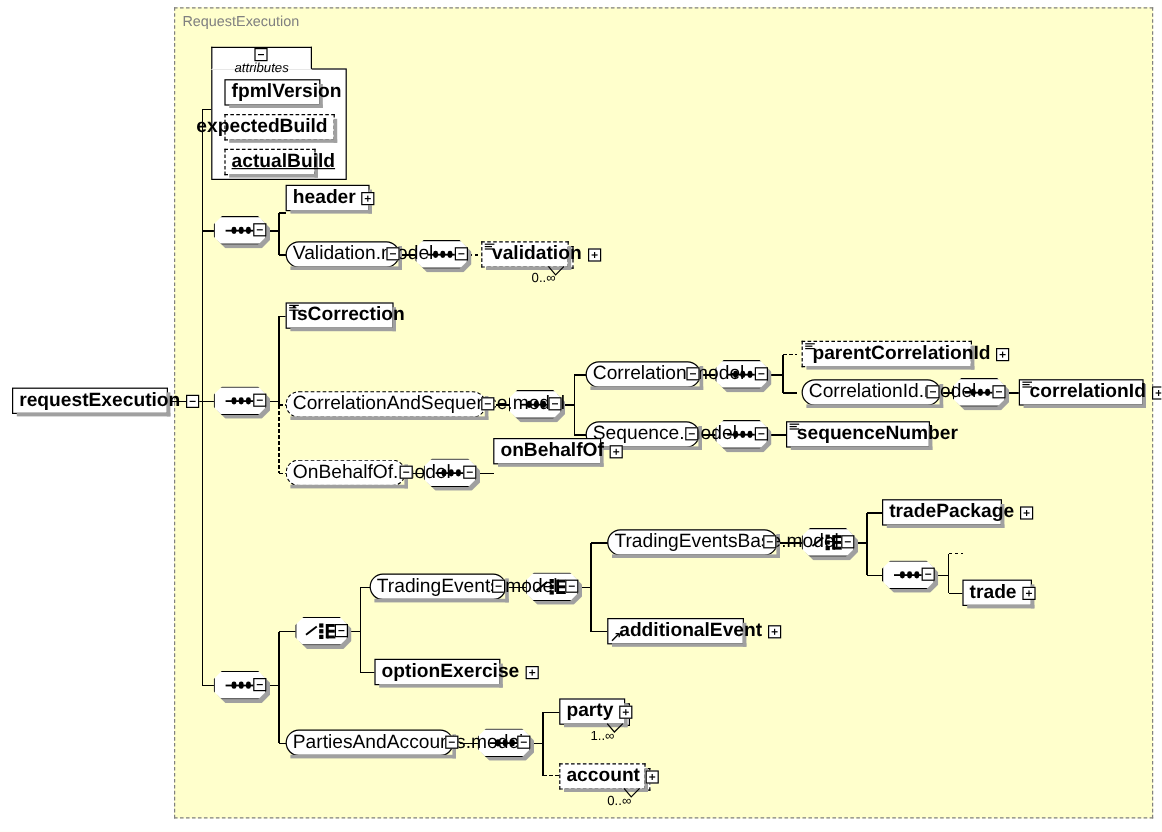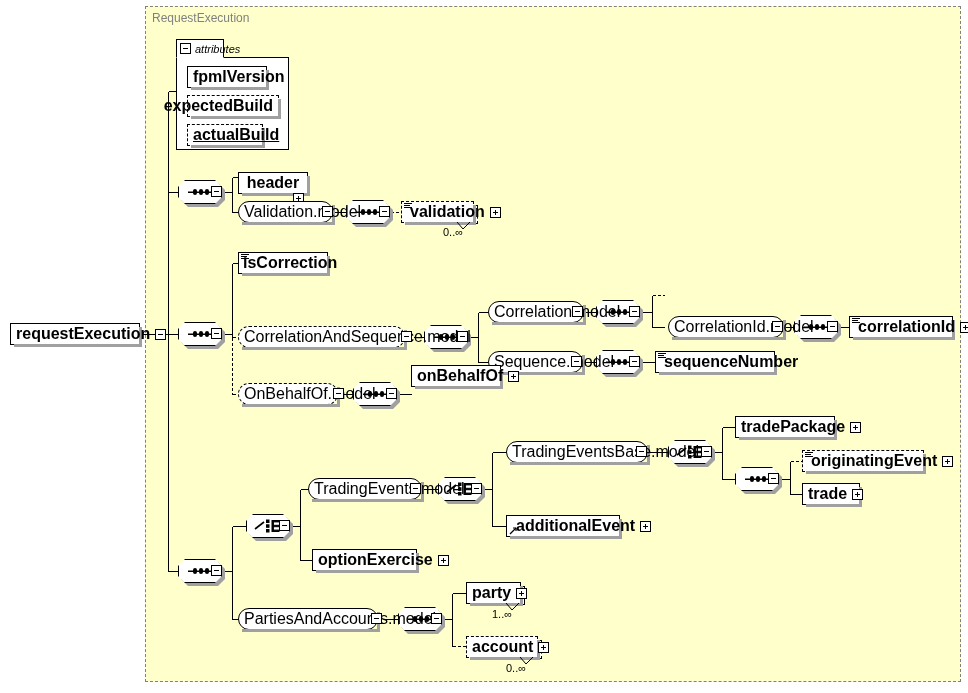--- a/index.html
+++ b/index.html
@@ -176,27 +176,27 @@
     left:176px; top:57px;
     width:113px; height:93px;
     border:1px solid #000;
     background:#fff;
     box-sizing:border-box;
     z-index:2;
   }
   #attrtab{
     position:absolute;
     left:176px; top:39px;
-    width:48px; height:19px;
+    width:84px; height:19px;
     border:1px solid #000;
     border-bottom:1px solid #fff;
     background:#fff;
     box-sizing:border-box;
     z-index:3;
-    display:flex;align-items:center;
+    display:flex;align-items:center;flex-direction:column;
   }
   #attrtab .inpm{margin-left:3px;margin-right:4px;}
   #attrtab .atxt{
     font-style:italic;font-size:11px;color:#000;
   }
   .card{
     position:absolute;
     font-size:11px;
     color:#000;
     z-index:4;
@@ -563,21 +563,21 @@
           <rect x="15" y="9" width="4" height="6" rx="2"></rect>
           <rect x="21" y="9" width="4" height="6" rx="2"></rect>
           <rect x="27" y="9" width="4" height="6" rx="2"></rect>
         </g>
       </svg>
   </div>
   <div class="pm" style="left:431px;top:613px;">
       <span class="h"></span>
     </div>
 
-  <div class="node" style="left:238px;top:172px;width:70px;flex-direction:column;">
+  <div class="node" style="left:238px;top:154px;width:70px;">
     <span class="lbl">header</span>
     <span class="inpm" style="margin-left:auto;">
         <span class="h"></span>
         <span class="v"></span>
       </span>
   </div>
 
   <div class="node model" style="left:238px;top:201px;width:95px;">
     <span class="lbl">Validation.model</span>
   </div>
@@ -619,20 +619,32 @@
       <span class="h"></span>
     </div>
 
   <div class="node model" style="left:488px;top:301px;width:96px;">
     <span class="lbl">Correlation.model</span>
   </div>
   <div class="pm" style="left:572px;top:306px;">
       <span class="h"></span>
     </div>
 
+  <div class="node dashed" style="left:668px;top:284px;width:142px;">
+    <span class="tico">
+        <i></i>
+        <i></i>
+        <i></i>
+      </span>
+    <span class="lbl" style="padding-left:8px;">parentCorrelationId</span>
+    <span class="inpm" style="margin-left:auto;">
+        <span class="h"></span>
+        <span class="v"></span>
+      </span>
+  </div>
 
   <div class="node model" style="left:668px;top:316px;width:116px;">
     <span class="lbl">CorrelationId.model</span>
   </div>
   <div class="pm" style="left:772px;top:321px;">
       <span class="h"></span>
     </div>
 
   <div class="node" style="left:849px;top:316px;width:104px;">
     <span class="tico">
@@ -693,32 +705,20 @@
     </div>
 
   <div class="node" style="left:735px;top:416px;width:100px;">
     <span class="lbl">tradePackage</span>
     <span class="inpm" style="margin-left:auto;">
         <span class="h"></span>
         <span class="v"></span>
       </span>
   </div>
 
-  <div class="node dashed" style="left:802px;top:450px;width:122px;">
-    <span class="tico">
-        <i></i>
-        <i></i>
-        <i></i>
-      </span>
-    <span class="lbl" style="padding-left:8px;">originatingEvent</span>
-    <span class="inpm" style="margin-left:auto;">
-        <span class="h"></span>
-        <span class="v"></span>
-      </span>
-  </div>
 
   <div class="node" style="left:802px;top:483px;width:58px;">
     <span class="lbl">trade</span>
     <span class="inpm" style="margin-left:auto;">
         <span class="h"></span>
         <span class="v"></span>
       </span>
   </div>
 
   <div class="node" style="left:506px;top:515px;width:114px;">

